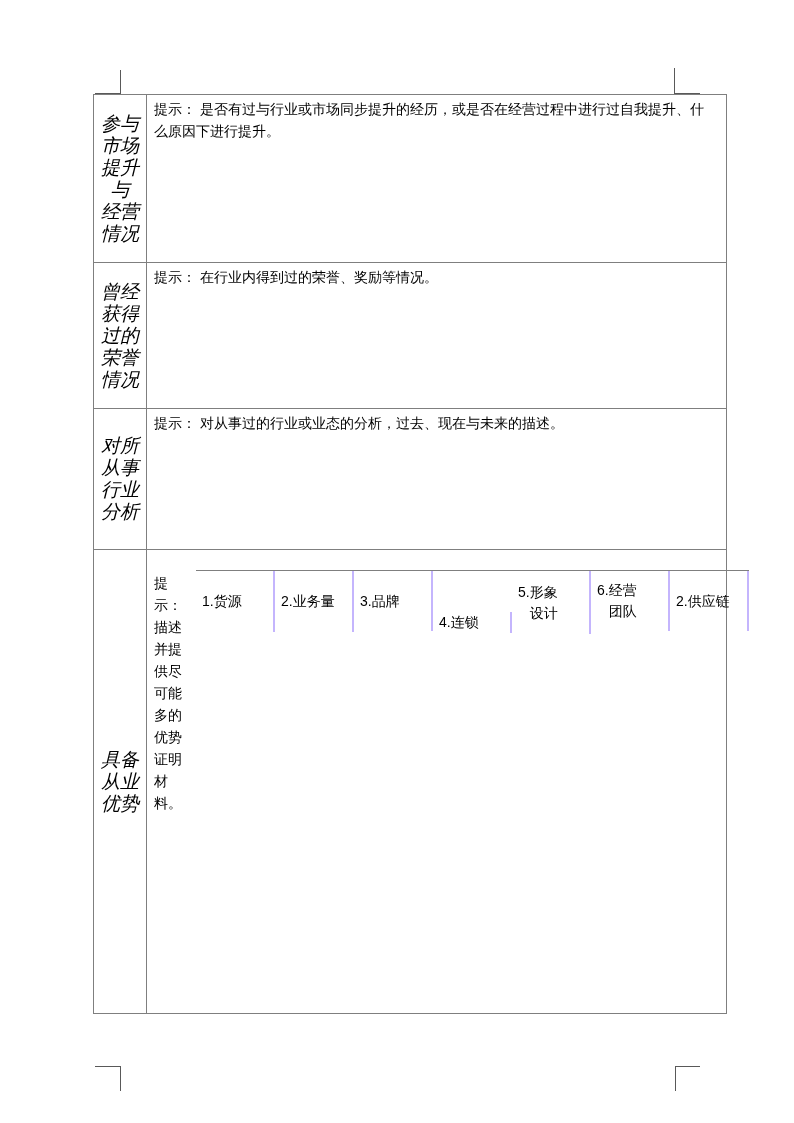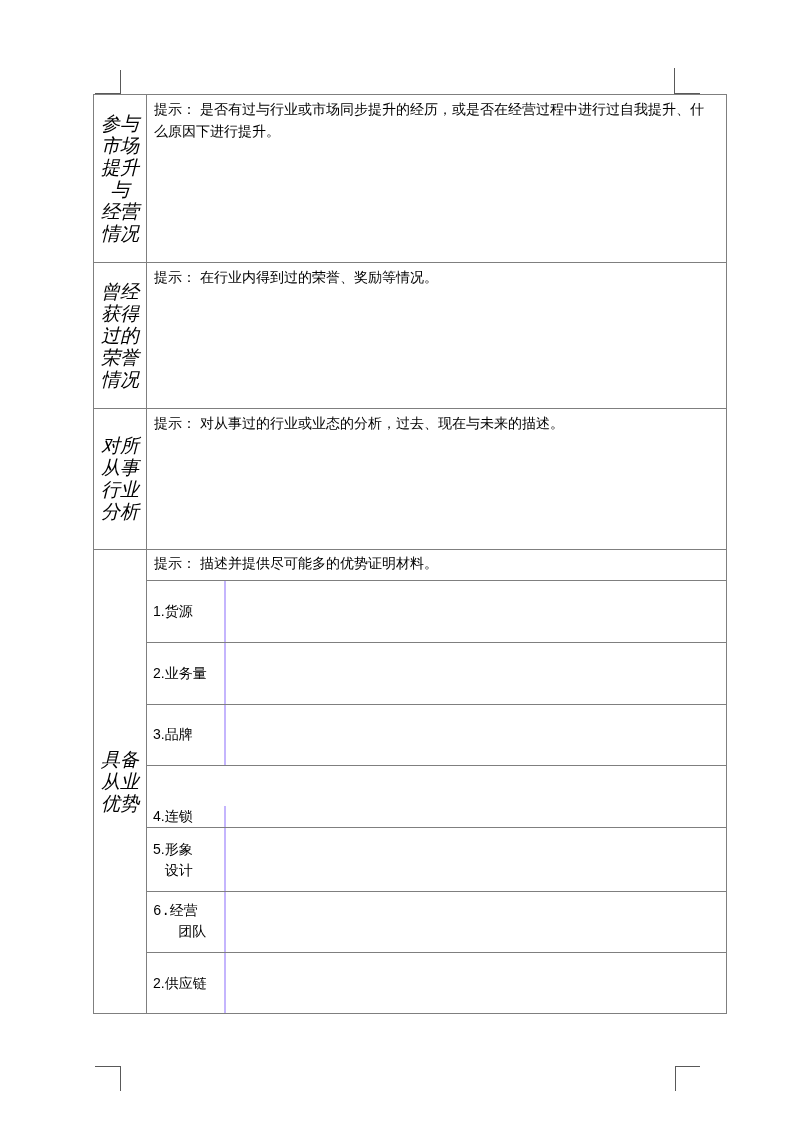--- a/index.html
+++ b/index.html
@@ -70,39 +70,40 @@
   .prompt-text {
     display: block;
     padding: 3px 14px 3px 7px;
     line-height: 22px;
   }
 
   
   .sec4-right {
     flex: 1 1 auto;
     display: flex;
-    flex-direction: column;
+    flex-direction: row;
     min-width: 0;
+    margin-top: 20px;
   }
   .prompt-row {
     height: 30px;
     box-sizing: border-box;
   }
   .prompt-row .prompt-text { padding-top: 2px; }
   .adv-row {
     display: flex;
     border-top: 1px solid #7f7f7f;
     box-sizing: border-box;
   }
   .adv-row-0 { height: 62px; }
   .adv-row-1 { height: 62px; }
   .adv-row-2 { height: 61px; }
   .adv-row-3 { height: 63px; align-items: flex-end; }
   .adv-row-4 { height: 64px; }
-  .adv-row-5 { height: 61px; font-family: Liberation Mono, monospace; }
+  .adv-row-5 { height: 61px; }
   .adv-row-6 { height: 61px; }
   .adv-label-cell {
     width: 79px;
     flex: 0 0 79px;
     border-right: 2px solid #c4b5fd;
     box-sizing: border-box;
     display: flex;
     align-items: center;
     padding-left: 6px;
   }

